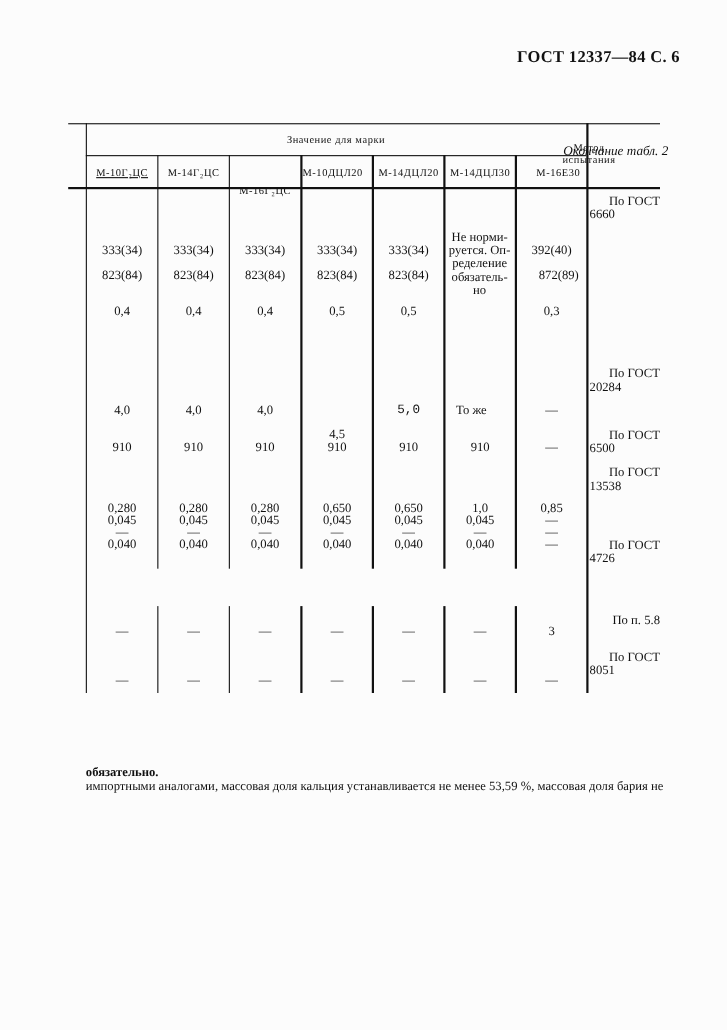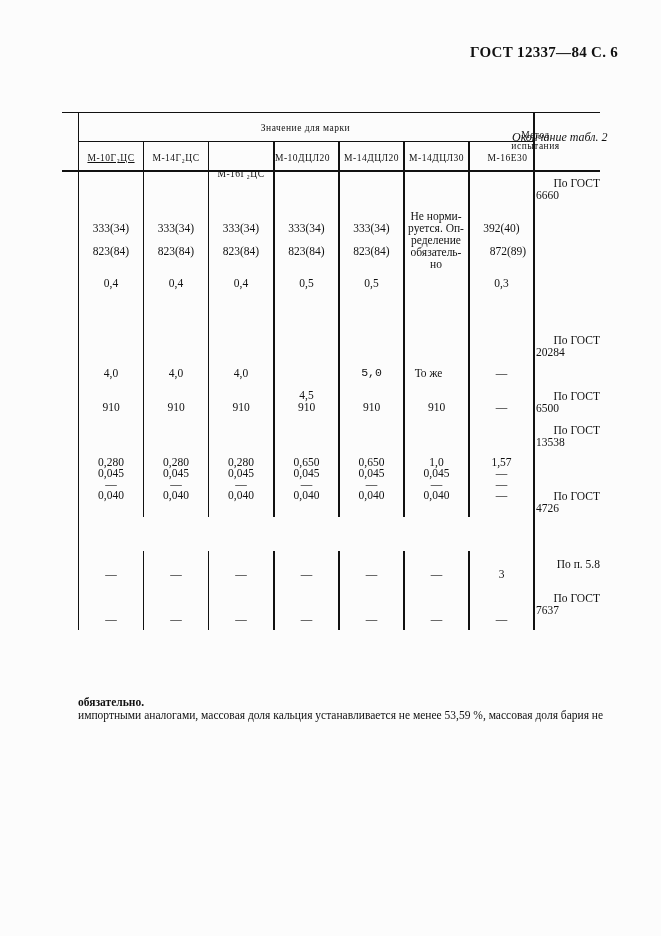--- a/index.html
+++ b/index.html
@@ -92,21 +92,21 @@
   <div class="cell" style="left:340px;top:401px;width:63px;">910</div>
   <div class="cell" style="left:405px;top:401px;width:63px;">910</div>
   <div class="cell" style="left:470px;top:401px;width:63px;">—</div>
 
   <div class="cell" style="left:79px;top:456px;width:64px;">0,280</div>
   <div class="cell" style="left:144px;top:456px;width:64px;">0,280</div>
   <div class="cell" style="left:209px;top:456px;width:64px;">0,280</div>
   <div class="cell" style="left:275px;top:456px;width:63px;">0,650</div>
   <div class="cell" style="left:340px;top:456px;width:63px;">0,650</div>
   <div class="cell" style="left:405px;top:456px;width:63px;">1,0</div>
-  <div class="cell" style="left:470px;top:456px;width:63px;">1,57</div>
+  <div class="cell" style="left:470px;top:456px;width:63px;">0,85</div>
 
   <div class="cell" style="left:79px;top:467px;width:64px;">0,045</div>
   <div class="cell" style="left:144px;top:467px;width:64px;">0,045</div>
   <div class="cell" style="left:209px;top:467px;width:64px;">0,045</div>
   <div class="cell" style="left:275px;top:467px;width:63px;">0,045</div>
   <div class="cell" style="left:340px;top:467px;width:63px;">0,045</div>
   <div class="cell" style="left:405px;top:467px;width:63px;">0,045</div>
   <div class="cell" style="left:470px;top:467px;width:63px;">—</div>
 
   <div class="cell" style="left:79px;top:478px;width:64px;">—</div>
@@ -159,18 +159,18 @@
   </div>
   <div class="method" style="top:490px;">
     <span class="m1">По ГОСТ</span>
     <span>4726</span>
   </div>
   <div class="method" style="top:558px;">
     <span class="m1">По п. 5.8</span>
   </div>
   <div class="method" style="top:592px;">
     <span class="m1">По ГОСТ</span>
-    <span>7637</span>
+    <span>8051</span>
   </div>
 </div>
 
 <div class="abs foot" style="top:696px;font-weight:bold;">обязательно.</div>
 <div class="abs foot" style="top:709px;">импортными аналогами, массовая доля кальция устанавливается не менее 53,59 %, массовая доля бария не</div>
 
 </body></html>

